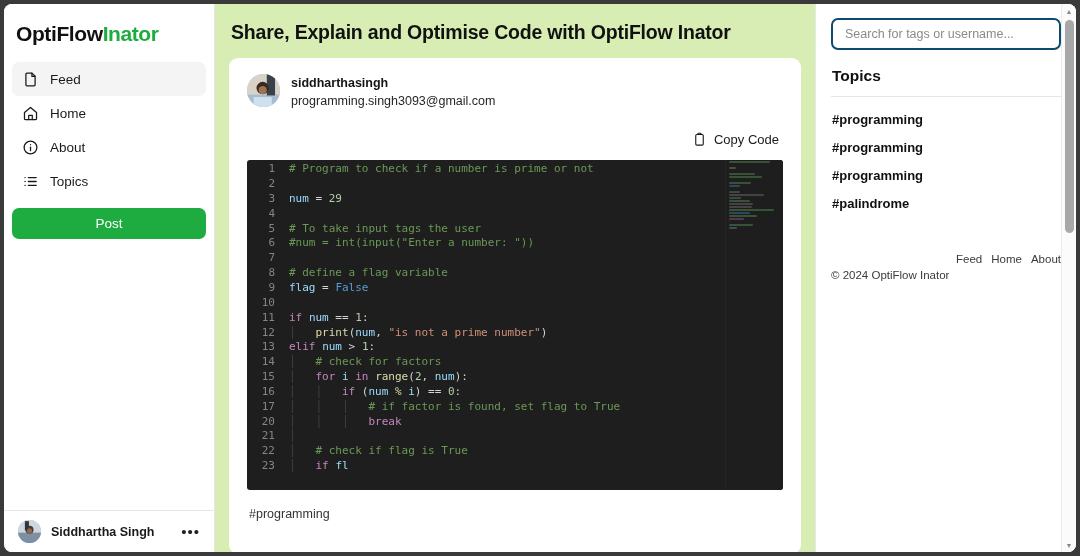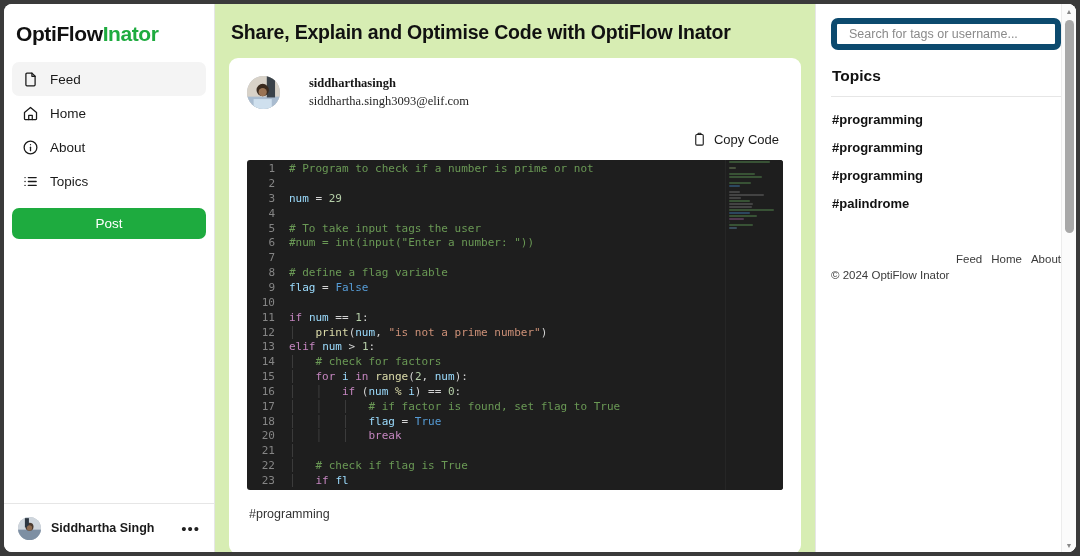--- a/index.html
+++ b/index.html
@@ -56,21 +56,21 @@
     color: #ffffff;
     border: none;
     border-radius: 7px;
     font-size: 13.5px;
     font-family: "Liberation Sans", sans-serif;
     cursor: pointer;
   }
   .sidebar-spacer { flex: 1 1 auto; }
   .sidebar-footer {
     border-top: 1px solid #e6e6e6;
-    height: 49px;
+    height: 42px;
     display: flex; align-items: center;
     padding: 0 14px;
     gap: 10px;
   }
   .avatar-sm {
     width: 23px; height: 23px; border-radius: 50%;
     flex: 0 0 23px;
     overflow: hidden;
     background: #b8bec6;
   }
@@ -96,21 +96,21 @@
     letter-spacing: -0.2px;
     white-space: nowrap;
   }
   .post-card {
     background: #ffffff;
     border-radius: 9px;
     padding: 16px 18px 0 18px;
     height: 496px;
     overflow: hidden;
   }
-  .post-head { display: flex; align-items: center; gap: 29px; font-family: Liberation Serif, serif; }
+  .post-head { display: flex; align-items: flex-start; gap: 11px; }
   .avatar-md {
     width: 33px; height: 33px; border-radius: 50%;
     flex: 0 0 33px; overflow: hidden; background: #b8bec6;
   }
   .post-user { font-size: 12.5px; font-weight: bold; color: #151515; line-height: 1.45; }
   .post-mail { font-size: 12.5px; color: #262626; line-height: 1.45; }
   .copy-row {
     display: flex; justify-content: flex-end; align-items: center;
     padding: 22px 4px 10px 0;
   }
@@ -166,21 +166,21 @@
   .rightbar {
     width: 261px; flex: 0 0 261px;
     height: 100%;
     background: #ffffff;
     border-left: 1px solid #e6e6e6;
     padding: 14px 15px 0 15px;
     position: relative;
   }
   .search-box {
     width: 100%; height: 32px;
-    border: 6px solid #0c4a6e;
+    border: 2px solid #0c4a6e;
     border-radius: 7px;
     padding: 0 12px;
     font-size: 12.5px;
     font-family: "Liberation Sans", sans-serif;
     color: #222;
     outline: none;
     background: #fff;
   }
   .search-box::placeholder { color: #8a8a8a; }
   .topics-title {
@@ -306,21 +306,21 @@
               <rect width="40" height="40" fill="#d8d2c8"></rect>
               <rect x="0" y="25" width="40" height="15" fill="#a9bcd0"></rect>
               <rect x="24" y="0" width="10" height="26" fill="#3a4249"></rect>
               <circle cx="19" cy="17" r="7.5" fill="#3a2a1e"></circle>
               <circle cx="19" cy="19.5" r="5" fill="#9a7455"></circle>
               <rect x="8" y="28" width="22" height="12" fill="#cfe0ee"></rect>
             </svg>
         </span>
         <div>
           <div class="post-user">siddharthasingh</div>
-          <div class="post-mail">siddhartha.singh3093@elif.com</div>
+          <div class="post-mail">programming.singh3093@gmail.com</div>
         </div>
       </div>
 
       <div class="copy-row">
         <button class="copy-btn">
           <span>
             <svg viewBox="0 0 24 24" width="15" height="15" fill="none" stroke="#1a1a1a" stroke-width="1.8" stroke-linecap="round" stroke-linejoin="round">
                 <rect x="6" y="4" width="12" height="17" rx="1.8"></rect>
                 <path d="M9.5 4V3a1 1 0 0 1 1-1h3a1 1 0 0 1 1 1v1"></path>
               </svg>
@@ -341,21 +341,20 @@
             <div class="code-line"><span class="ln">8</span><span class="code-txt"><span class="c-com"># define a flag variable</span></span></div>
             <div class="code-line"><span class="ln">9</span><span class="code-txt"><span class="c-var">flag</span><span class="c-op"> = </span><span class="c-kw">False</span></span></div>
             <div class="code-line"><span class="ln">10</span><span class="code-txt"></span></div>
             <div class="code-line"><span class="ln">11</span><span class="code-txt"><span class="c-kw2">if</span><span class="c-op"> </span><span class="c-var">num</span><span class="c-op"> == </span><span class="c-num">1</span><span class="c-op">:</span></span></div>
             <div class="code-line"><span class="ln">12</span><span class="code-txt"><span class="guide">│   </span><span class="c-fn">print</span><span class="c-op">(</span><span class="c-var">num</span><span class="c-op">, </span><span class="c-str">"is not a prime number"</span><span class="c-op">)</span></span></div>
             <div class="code-line"><span class="ln">13</span><span class="code-txt"><span class="c-kw2">elif</span><span class="c-op"> </span><span class="c-var">num</span><span class="c-op"> &gt; </span><span class="c-num">1</span><span class="c-op">:</span></span></div>
             <div class="code-line"><span class="ln">14</span><span class="code-txt"><span class="guide">│   </span><span class="c-com"># check for factors</span></span></div>
             <div class="code-line"><span class="ln">15</span><span class="code-txt"><span class="guide">│   </span><span class="c-kw2">for</span><span class="c-op"> </span><span class="c-var">i</span><span class="c-op"> </span><span class="c-kw2">in</span><span class="c-op"> </span><span class="c-fn">range</span><span class="c-op">(</span><span class="c-num">2</span><span class="c-op">, </span><span class="c-var">num</span><span class="c-op">):</span></span></div>
             <div class="code-line"><span class="ln">16</span><span class="code-txt"><span class="guide">│   │   </span><span class="c-kw2">if</span><span class="c-op"> (</span><span class="c-var">num</span><span class="c-op"> </span><span class="c-fn">%</span><span class="c-op"> </span><span class="c-var">i</span><span class="c-op">) == </span><span class="c-num">0</span><span class="c-op">:</span></span></div>
             <div class="code-line"><span class="ln">17</span><span class="code-txt"><span class="guide">│   │   │   </span><span class="c-com"># if factor is found, set flag to True</span></span></div>
-            <div class="code-line"><span class="ln">18</span><span class="code-txt"><span class="guide">│   │   │   </span><span class="c-var">flag</span><span class="c-op"> = </span><span class="c-kw">True</span></span></div>
             <div class="code-line"><span class="ln">20</span><span class="code-txt"><span class="guide">│   │   │   </span><span class="c-kw2">break</span></span></div>
             <div class="code-line"><span class="ln">21</span><span class="code-txt"><span class="guide">│</span></span></div>
             <div class="code-line"><span class="ln">22</span><span class="code-txt"><span class="guide">│   </span><span class="c-com"># check if flag is True</span></span></div>
             <div class="code-line"><span class="ln">23</span><span class="code-txt"><span class="guide">│   </span><span class="c-kw2">if</span><span class="c-op"> </span><span class="c-var">fl</span></span></div>
           </div>
         <div class="minimap" id="minimap">
             <div class="mm-row" style="width: 41.4px; background: rgb(61, 92, 58); opacity: 0.85;"></div>
             <div class="mm-row" style="width: 0px; background: rgb(58, 58, 58); opacity: 0;"></div>
             <div class="mm-row" style="width: 7.2px; background: rgb(77, 90, 67); opacity: 0.85;"></div>
             <div class="mm-row" style="width: 0px; background: rgb(58, 58, 58); opacity: 0;"></div>

